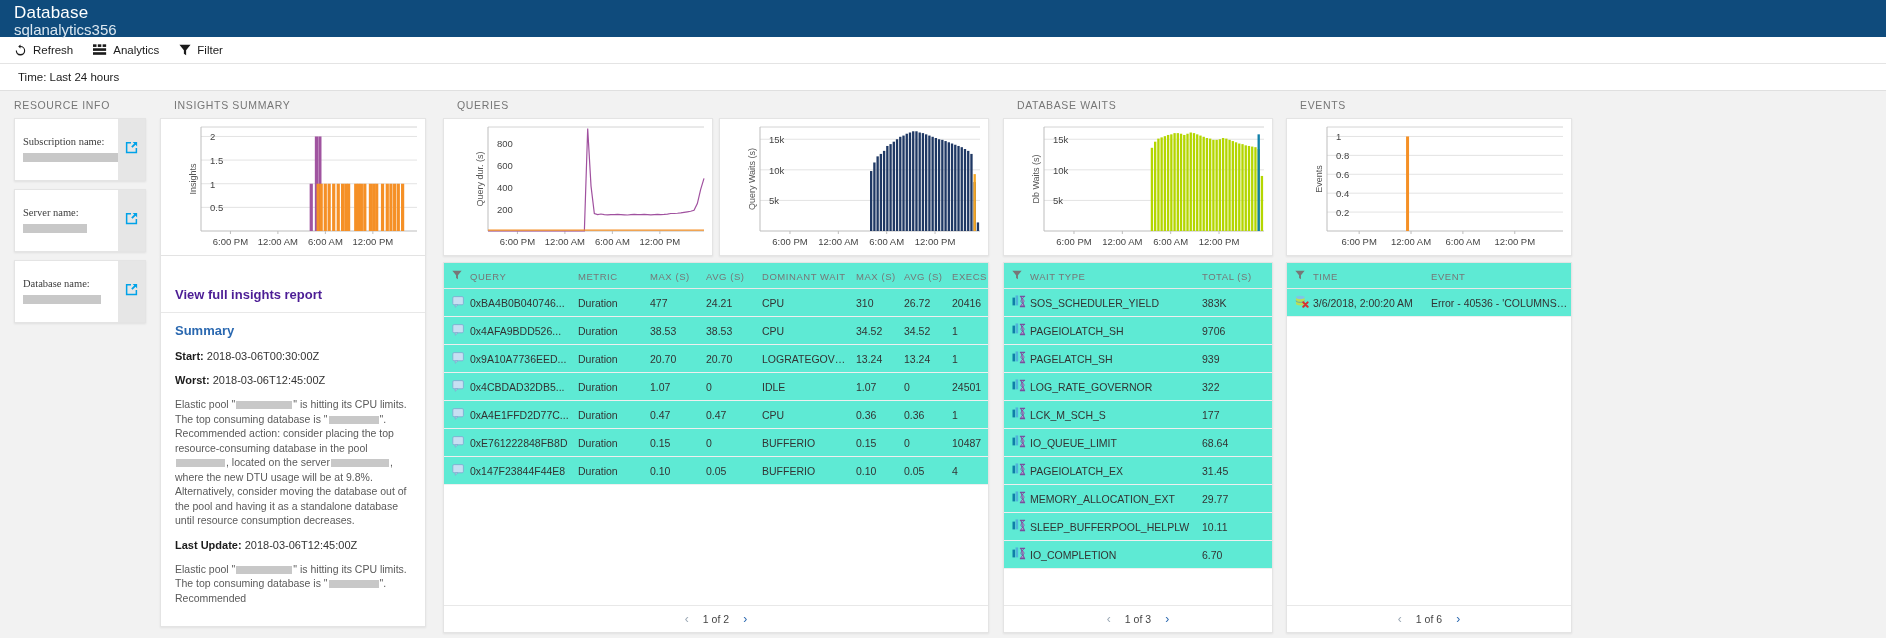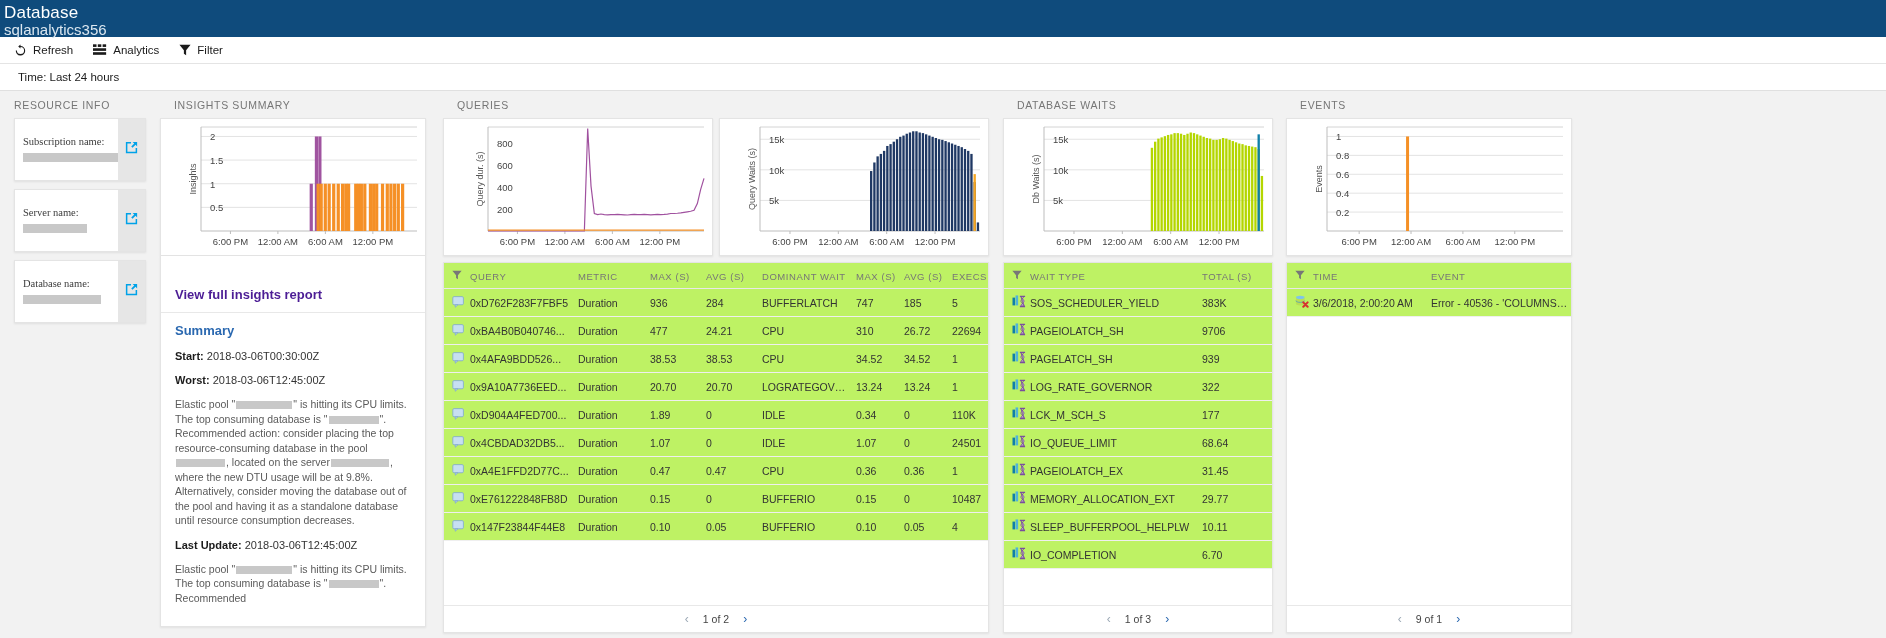--- a/index.html
+++ b/index.html
@@ -7,21 +7,21 @@
     width: 1886px; height: 638px;
     background: #f2f2f2;
     font-family: "Liberation Sans", sans-serif;
     overflow: hidden;
     -webkit-font-smoothing: antialiased;
   }
 
   
   .hdr {
     height: 37px; background: #0f4b7c; color: #fff;
-    padding: 2px 0 0 4px;
+    padding: 2px 0 0 14px;
   }
   .hdr-title { font-size: 17px; font-weight: 400; letter-spacing: .2px; line-height: 21px; }
   .hdr-sub { font-size: 15px; color: #dbe7f0; line-height: 13px; }
 
   
   .cmdbar {
     height: 27px; background: #fff; display: flex; align-items: center;
     padding-left: 14px; gap: 20px; border-bottom: 1px solid #e4e4e4;
   }
   .cmd { display: flex; align-items: center; gap: 6px; font-size: 11.5px; color: #1b1b1b; cursor: pointer; }
@@ -75,21 +75,21 @@
   }
   .ins-link { font-size: 13px; font-weight: bold; color: #4c1d95; cursor: pointer; padding-bottom: 10px; margin-top: 21px; }
   .ins-rule { border-top: 1px solid #e8e8e8; margin: 0 -14px 10px -14px; }
   .ins-h2 { font-size: 13px; font-weight: bold; color: #2a68b0; margin-bottom: 11px; }
   .ins-kv { font-size: 11px; color: #333; margin-bottom: 10px; line-height: 14px; }
   .ins-kv b { color: #1b1b1b; }
   .ins-para { font-size: 10.5px; color: #5a5a5a; line-height: 14.5px; margin-bottom: 10px; }
   .rd { display: inline-block; background: #c8c8c8; height: 8px; vertical-align: middle; margin: 0 1px; }
 
   
-  .tbl { width: 100%; border-collapse: collapse; font-size: 10.5px; background: #bef264; table-layout: fixed; }
+  .tbl { width: 100%; border-collapse: collapse; font-size: 10.5px; background: #5eead4; table-layout: fixed; }
   .tbl th {
     font-weight: normal; color: #767676; font-size: 9.5px; letter-spacing: .55px;
     text-align: left; padding: 7px 4px 6px 0; border-bottom: 1px solid #e8e8e8;
     text-transform: uppercase; white-space: nowrap;
   }
   .tbl td {
     color: #333; padding: 6px 4px 6px 0; border-bottom: 1px solid #efefef;
     white-space: nowrap; overflow: hidden; text-overflow: ellipsis;
   }
   .tbl tr { cursor: pointer; }
@@ -391,42 +391,28 @@
                 <th>AVG (S)</th>
                 <th>EXECS</th>
               </tr>
             </thead>
           <tbody>
               <tr>
                 <td class="cell-ico"><svg width="13" height="13" viewBox="0 0 16 16">
                     <rect x="1" y="2" width="13" height="10" rx="1.5" fill="#c7dff2" stroke="#7fa9d0" stroke-width="1"></rect>
                     <path d="M4 12l0 3 3.2-3z" fill="#c7dff2" stroke="#7fa9d0" stroke-width="1"></path>
                   </svg></td>
-                <td>0xD762F283F7FBF5</td>
-                <td>Duration</td>
-                <td>936</td>
-                <td>284</td>
-                <td>BUFFERLATCH</td>
-                <td>747</td>
-                <td>185</td>
-                <td>5</td>
-              </tr>
-              <tr>
-                <td class="cell-ico"><svg width="13" height="13" viewBox="0 0 16 16">
-                    <rect x="1" y="2" width="13" height="10" rx="1.5" fill="#c7dff2" stroke="#7fa9d0" stroke-width="1"></rect>
-                    <path d="M4 12l0 3 3.2-3z" fill="#c7dff2" stroke="#7fa9d0" stroke-width="1"></path>
-                  </svg></td>
                 <td>0xBA4B0B040746...</td>
                 <td>Duration</td>
                 <td>477</td>
                 <td>24.21</td>
                 <td>CPU</td>
                 <td>310</td>
                 <td>26.72</td>
-                <td>22694</td>
+                <td>20416</td>
               </tr>
               <tr>
                 <td class="cell-ico"><svg width="13" height="13" viewBox="0 0 16 16">
                     <rect x="1" y="2" width="13" height="10" rx="1.5" fill="#c7dff2" stroke="#7fa9d0" stroke-width="1"></rect>
                     <path d="M4 12l0 3 3.2-3z" fill="#c7dff2" stroke="#7fa9d0" stroke-width="1"></path>
                   </svg></td>
                 <td>0x4AFA9BDD526...</td>
                 <td>Duration</td>
                 <td>38.53</td>
                 <td>38.53</td>
@@ -441,34 +427,20 @@
                     <path d="M4 12l0 3 3.2-3z" fill="#c7dff2" stroke="#7fa9d0" stroke-width="1"></path>
                   </svg></td>
                 <td>0x9A10A7736EED...</td>
                 <td>Duration</td>
                 <td>20.70</td>
                 <td>20.70</td>
                 <td>LOGRATEGOVERN...</td>
                 <td>13.24</td>
                 <td>13.24</td>
                 <td>1</td>
-              </tr>
-              <tr>
-                <td class="cell-ico"><svg width="13" height="13" viewBox="0 0 16 16">
-                    <rect x="1" y="2" width="13" height="10" rx="1.5" fill="#c7dff2" stroke="#7fa9d0" stroke-width="1"></rect>
-                    <path d="M4 12l0 3 3.2-3z" fill="#c7dff2" stroke="#7fa9d0" stroke-width="1"></path>
-                  </svg></td>
-                <td>0xD904A4FED700...</td>
-                <td>Duration</td>
-                <td>1.89</td>
-                <td>0</td>
-                <td>IDLE</td>
-                <td>0.34</td>
-                <td>0</td>
-                <td>110K</td>
               </tr>
               <tr>
                 <td class="cell-ico"><svg width="13" height="13" viewBox="0 0 16 16">
                     <rect x="1" y="2" width="13" height="10" rx="1.5" fill="#c7dff2" stroke="#7fa9d0" stroke-width="1"></rect>
                     <path d="M4 12l0 3 3.2-3z" fill="#c7dff2" stroke="#7fa9d0" stroke-width="1"></path>
                   </svg></td>
                 <td>0x4CBDAD32DB5...</td>
                 <td>Duration</td>
                 <td>1.07</td>
                 <td>0</td>
@@ -784,19 +756,19 @@
                     <path d="M9.5 8.5l5 5M14.5 8.5l-5 5" stroke="#d63030" stroke-width="2.4" stroke-linecap="round"></path>
                   </svg></td>
                 <td>3/6/2018, 2:00:20 AM</td>
                 <td>Error - 40536 - 'COLUMNST...</td>
               </tr>
             </tbody>
         </table>
       </div>
       <div class="pager">
         <span class="pg-arrow dim">‹</span>
-        <span>9 of 1</span>
+        <span>1 of 6</span>
         <span class="pg-arrow">›</span>
       </div>
     </div>
   </div>
 
 </div>
 
 </body></html>

